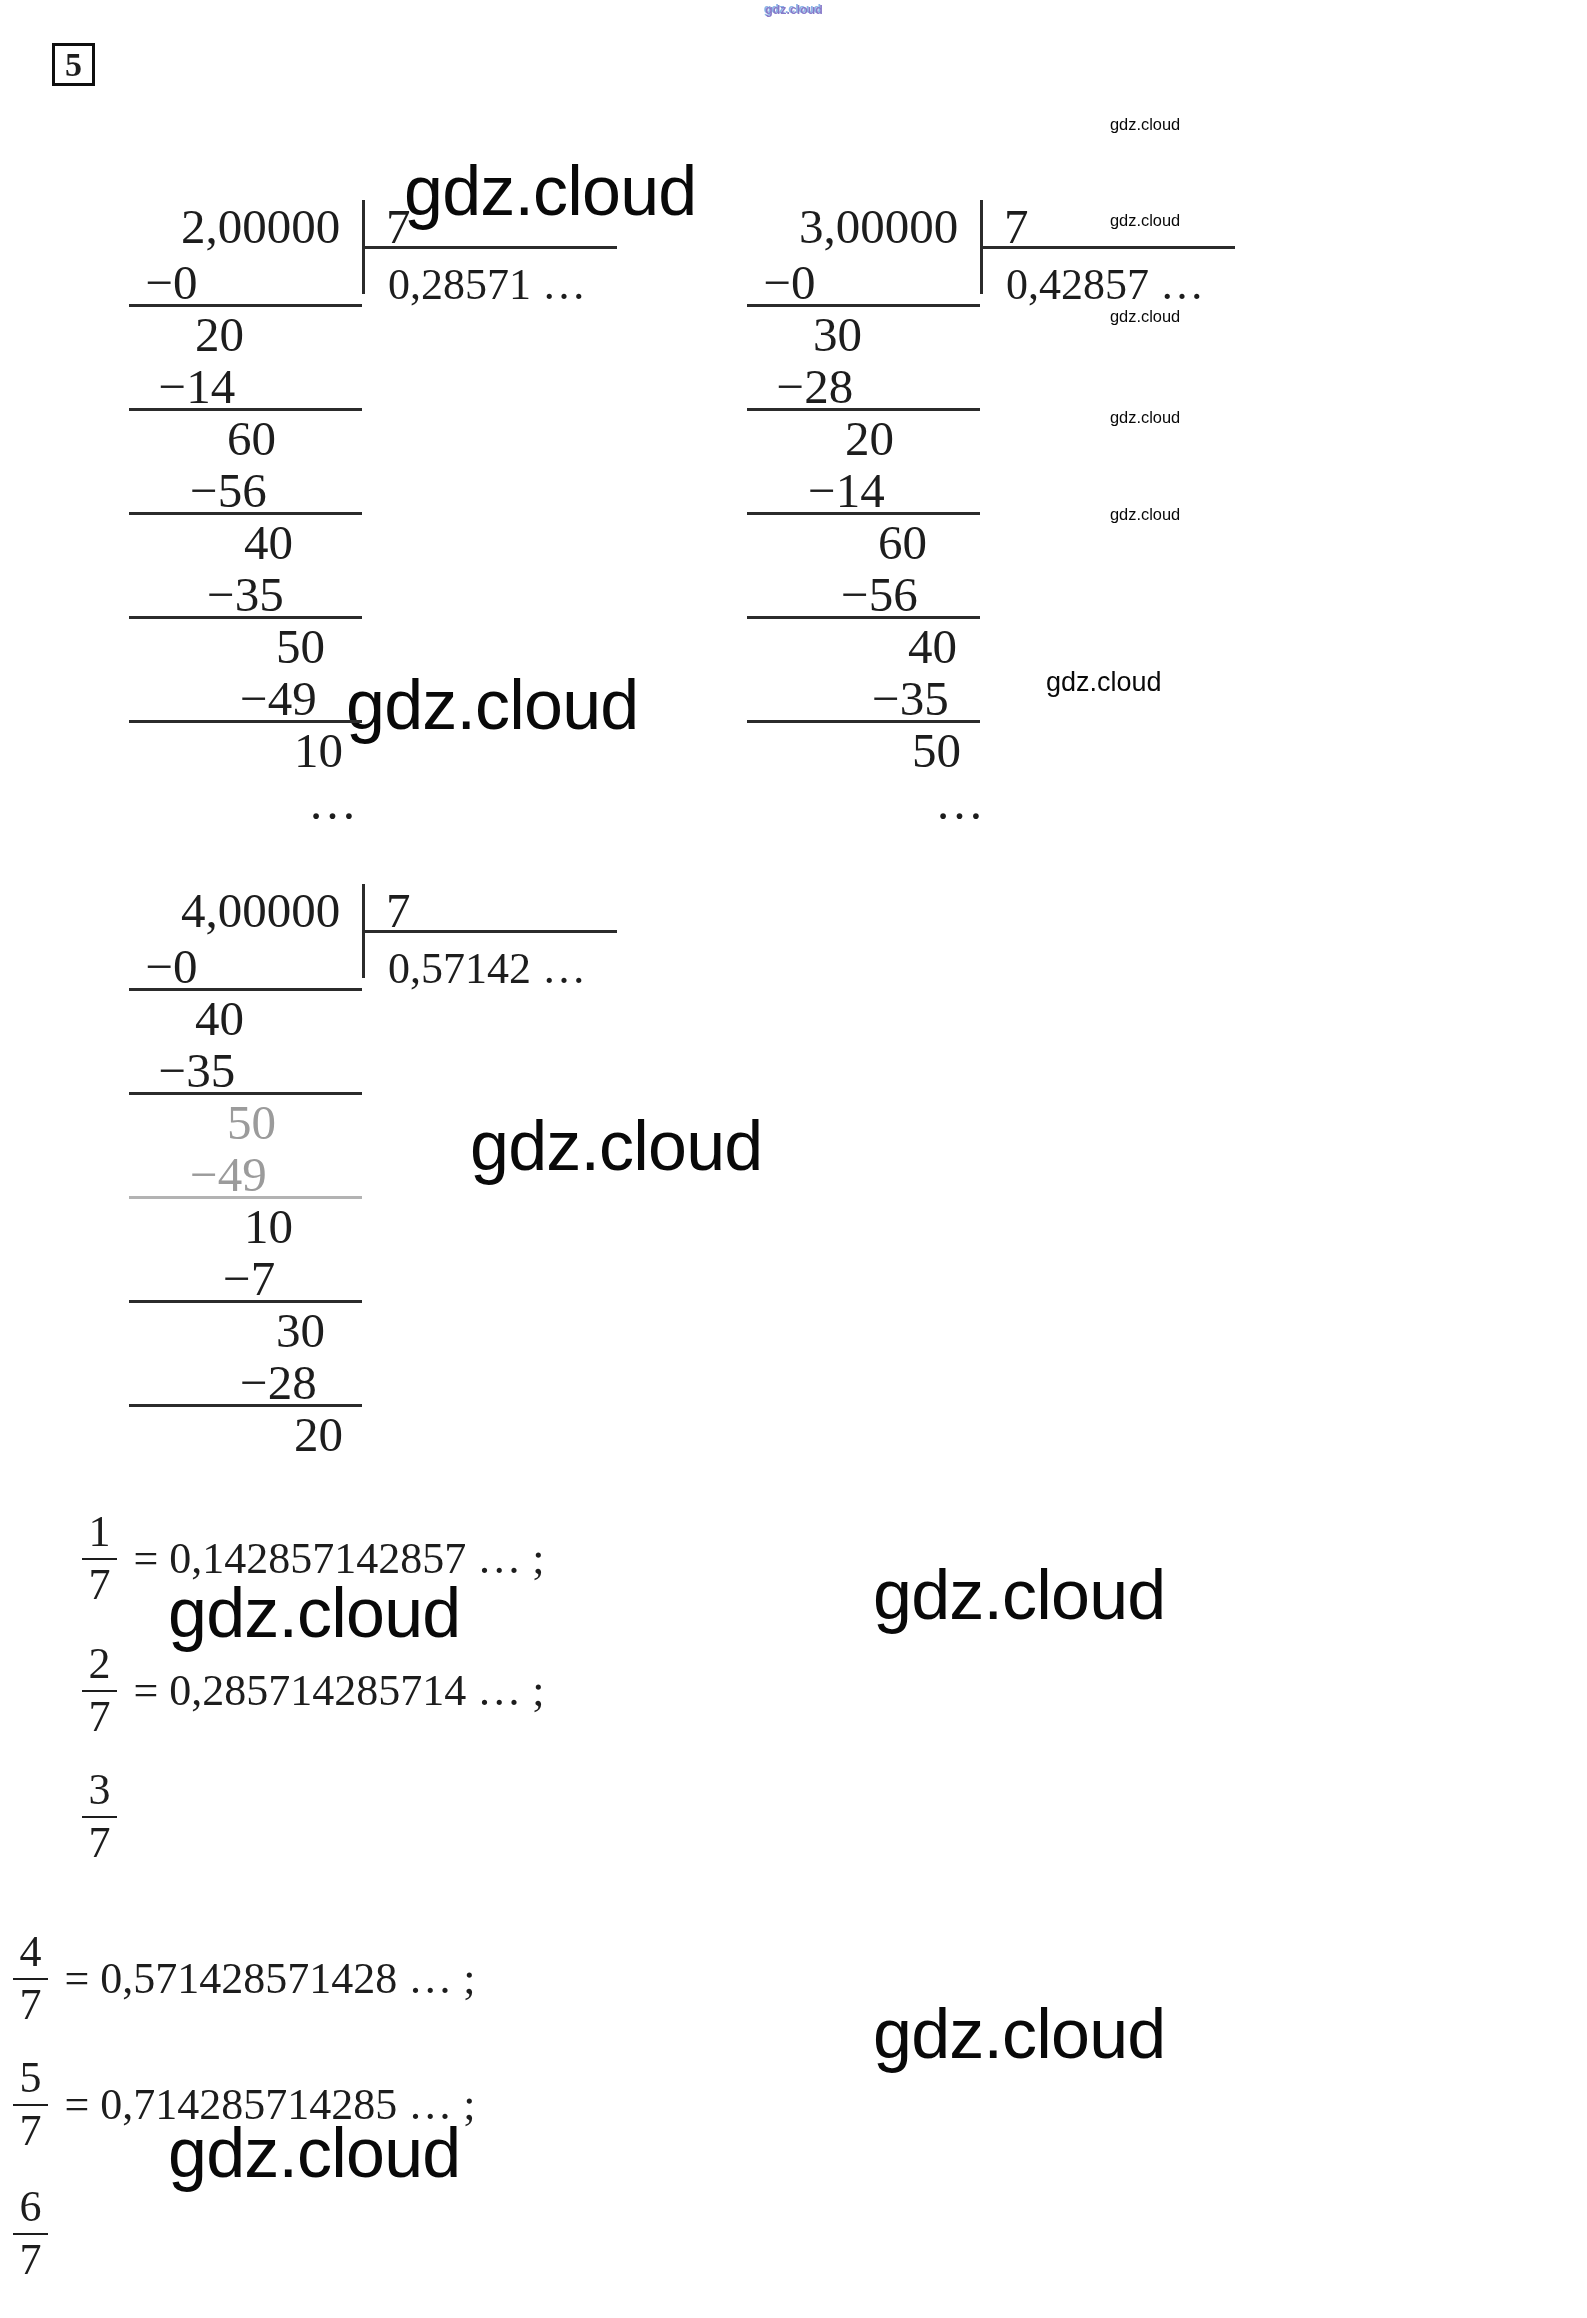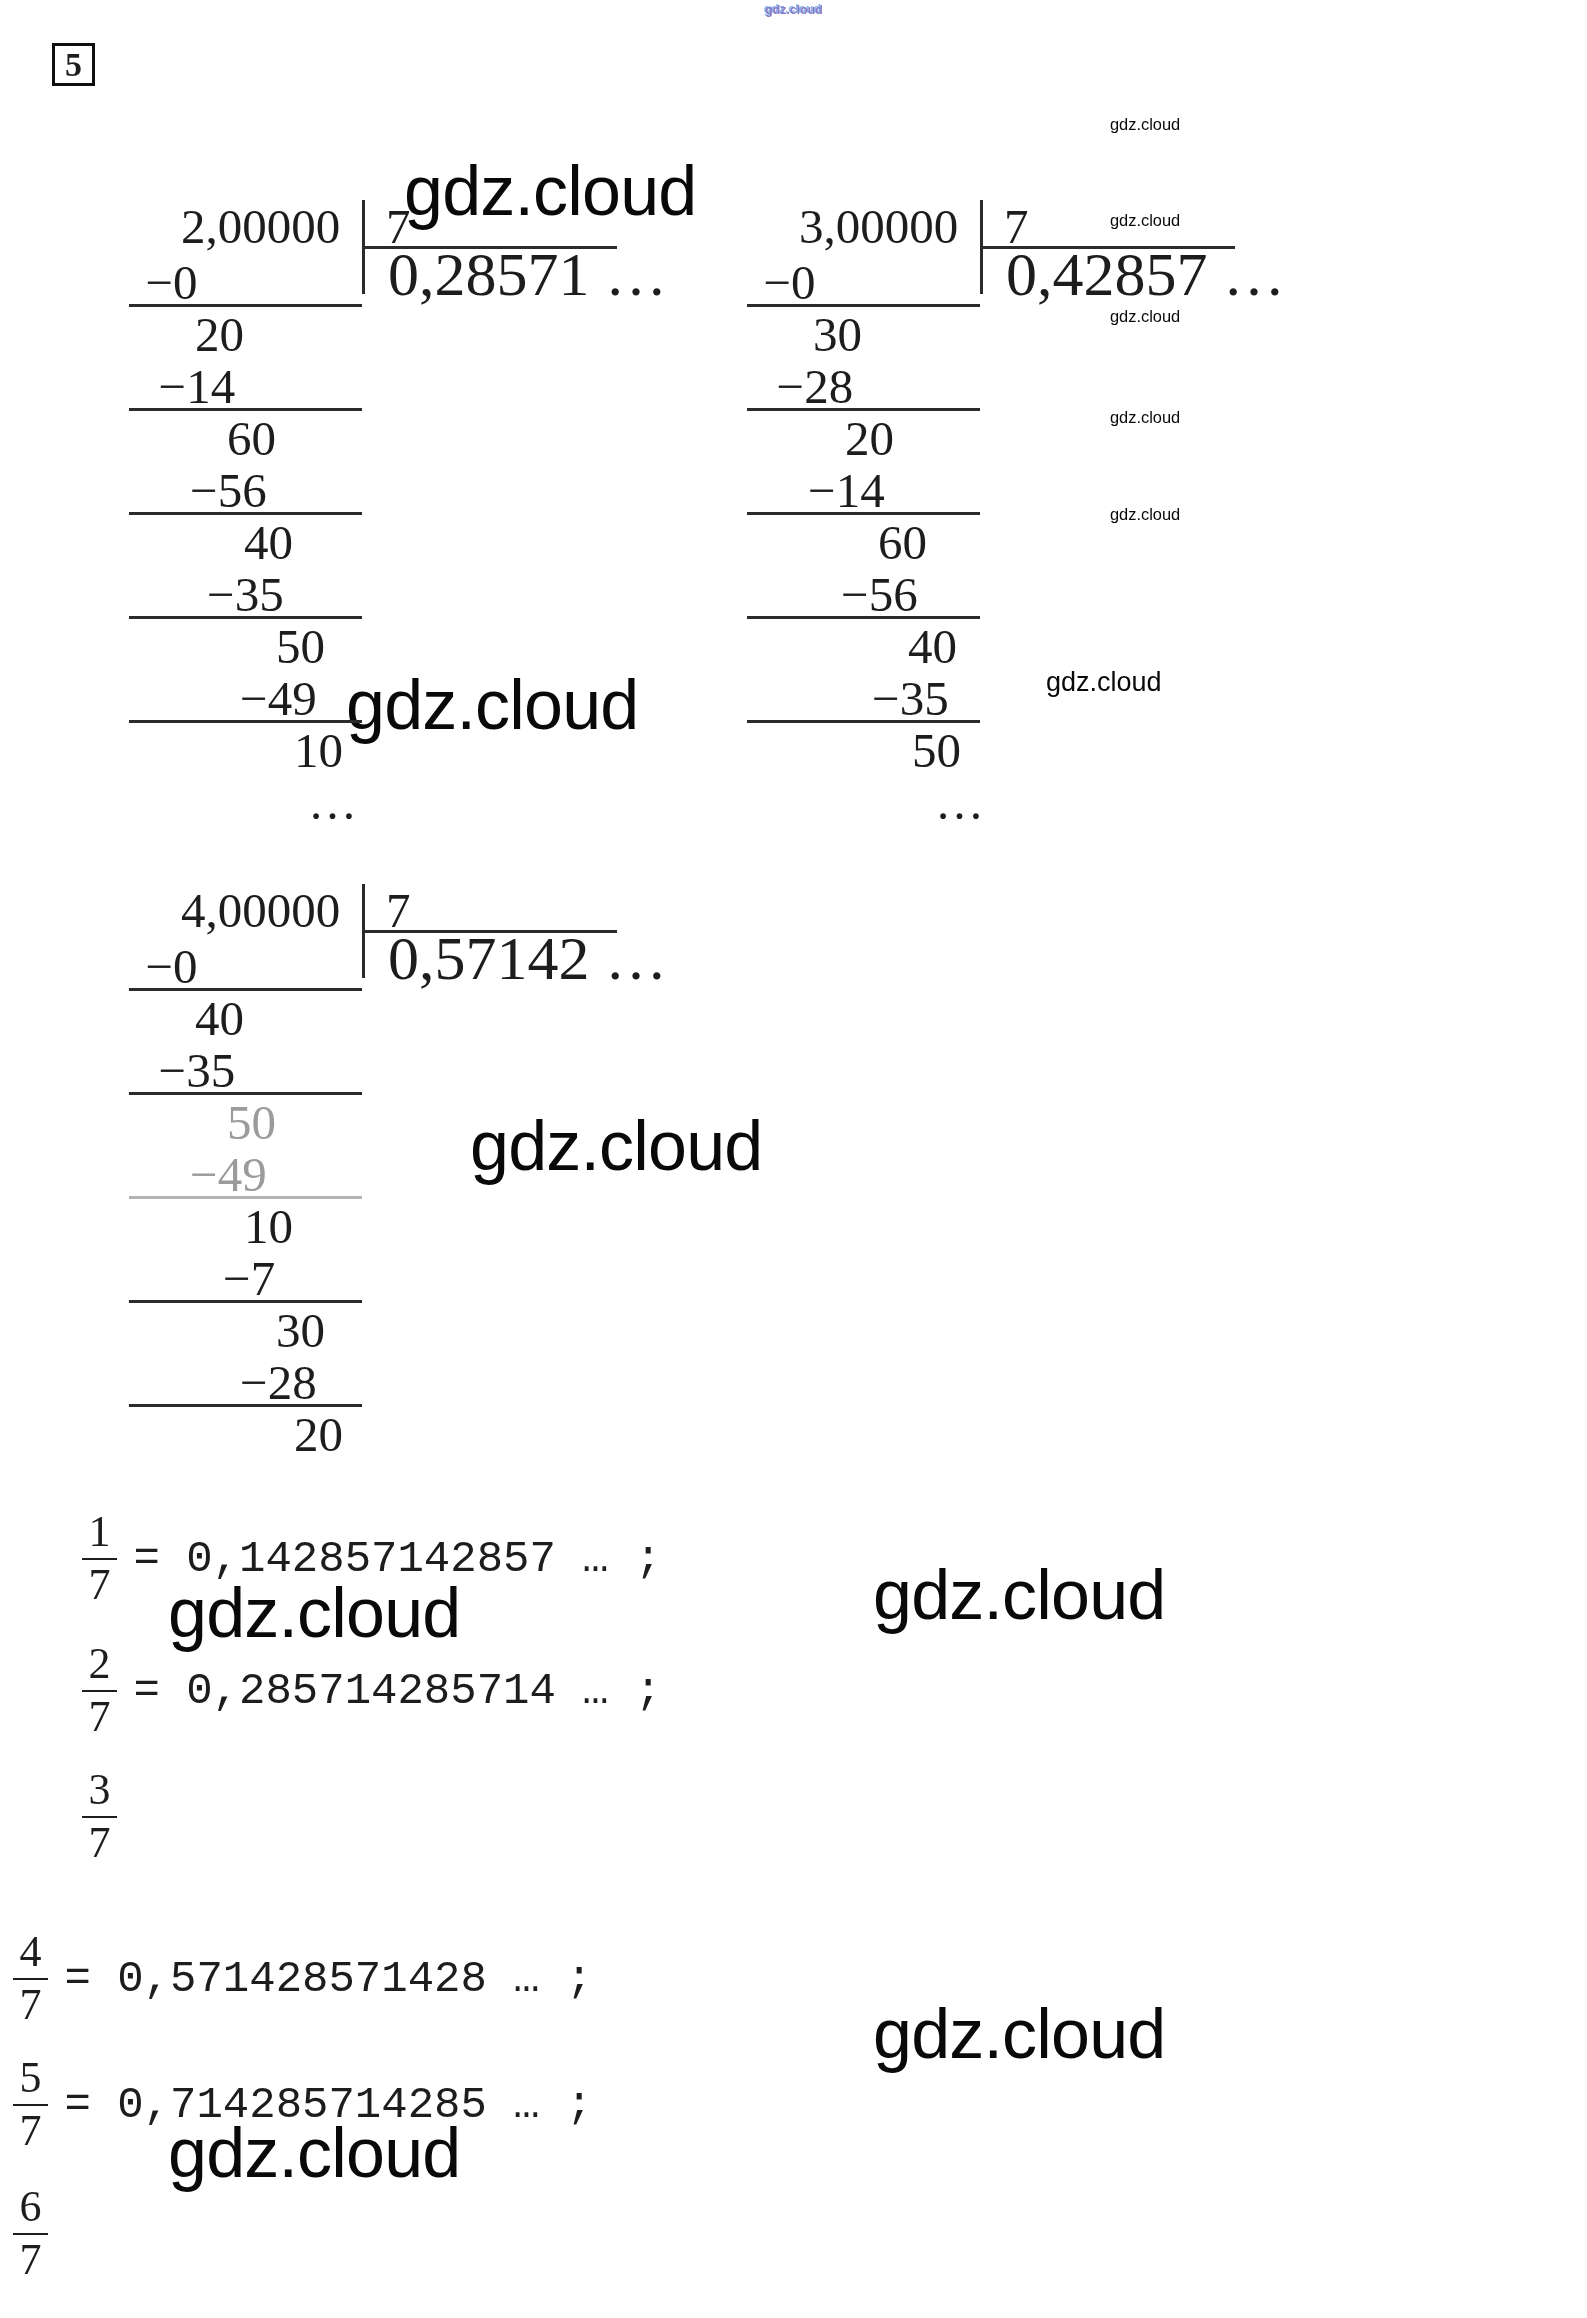--- a/index.html
+++ b/index.html
@@ -17,37 +17,37 @@
     font-weight:700; font-size:34px; padding:0 4.9px; background:#fff;
   }
 
   
   .division { position:absolute; width:508px; }
   .div-head { position:absolute; left:0; top:0; width:508px; height:96px; }
   .dividend { position:absolute; left:52px; top:0; font-size:49px; line-height:57px; white-space:nowrap; }
   .vbar { position:absolute; left:233px; top:1.6px; width:2.5px; height:94px; background:#2b2b2b; }
   .divisor { position:absolute; left:257px; top:0; font-size:49px; line-height:57px; }
   .divline { position:absolute; left:233px; top:48px; width:255px; height:2.5px; background:#2b2b2b; }
-  .quotient { position:absolute; left:259px; top:50px; font-size:62px; line-height:52px; white-space:nowrap; }
+  .quotient { position:absolute; left:259px; top:61px; font-size:44px; line-height:52px; white-space:nowrap; }
   .steps { position:absolute; left:0; top:59px; width:233px; }
   .step { position:relative; height:52px; line-height:52px; font-size:49px; white-space:nowrap; }
   .step span { display:inline-block; }
   .step.rule::after { content:""; position:absolute; left:0; top:47px; width:233px; height:2.5px; background:#2b2b2b; }
   .step.muted, .step.muted span { color:#9b9b9b; }
   .step.muted.rule::after { background:#b3b3b3; }
   #division-1 { left:129px; top:198px; }
   #division-2 { left:747px; top:198px; }
   #division-3 { left:129px; top:882px; }
 
   
   .fraction-line { position:absolute; display:flex; align-items:center; gap:16.4px; }
   .frac { display:flex; flex-direction:column; align-items:center; font-size:44px; line-height:1.05; }
   .frac .num { padding:0 6.5px 2.5px; border-bottom:2.5px solid #1d1d1d; }
   .frac .den { padding-top:2.5px; }
-  .frac-value { font-size:44px; white-space:nowrap;font-family:Liberation Mono, monospace; }
+  .frac-value { font-size:44px; white-space:nowrap; }
   #f1 { left:82px; top:1509px; }
   #f2 { left:82px; top:1641px; }
   #f3 { left:82px; top:1767px; }
   #f4 { left:13px; top:1929px; }
   #f5 { left:13px; top:2055px; }
   #f6 { left:13px; top:2184px; }
 
   
   .wm { position:absolute; font-family:"Liberation Sans","DejaVu Sans",sans-serif; color:#090909; white-space:nowrap;text-align:right; }
   .wm-big   { font-size:70px; font-weight:500; letter-spacing:-0.8px; line-height:1; }

